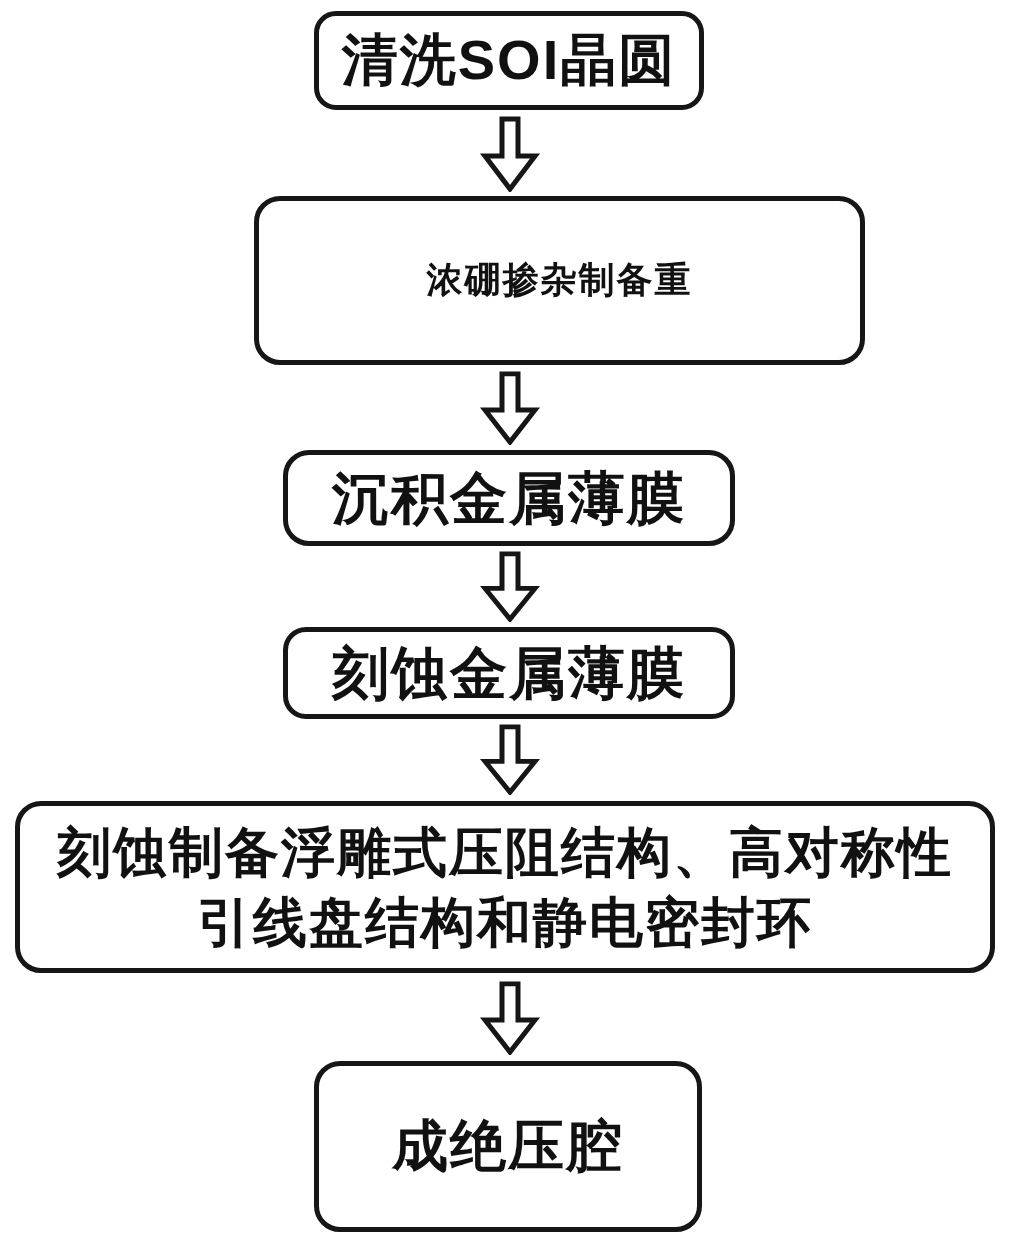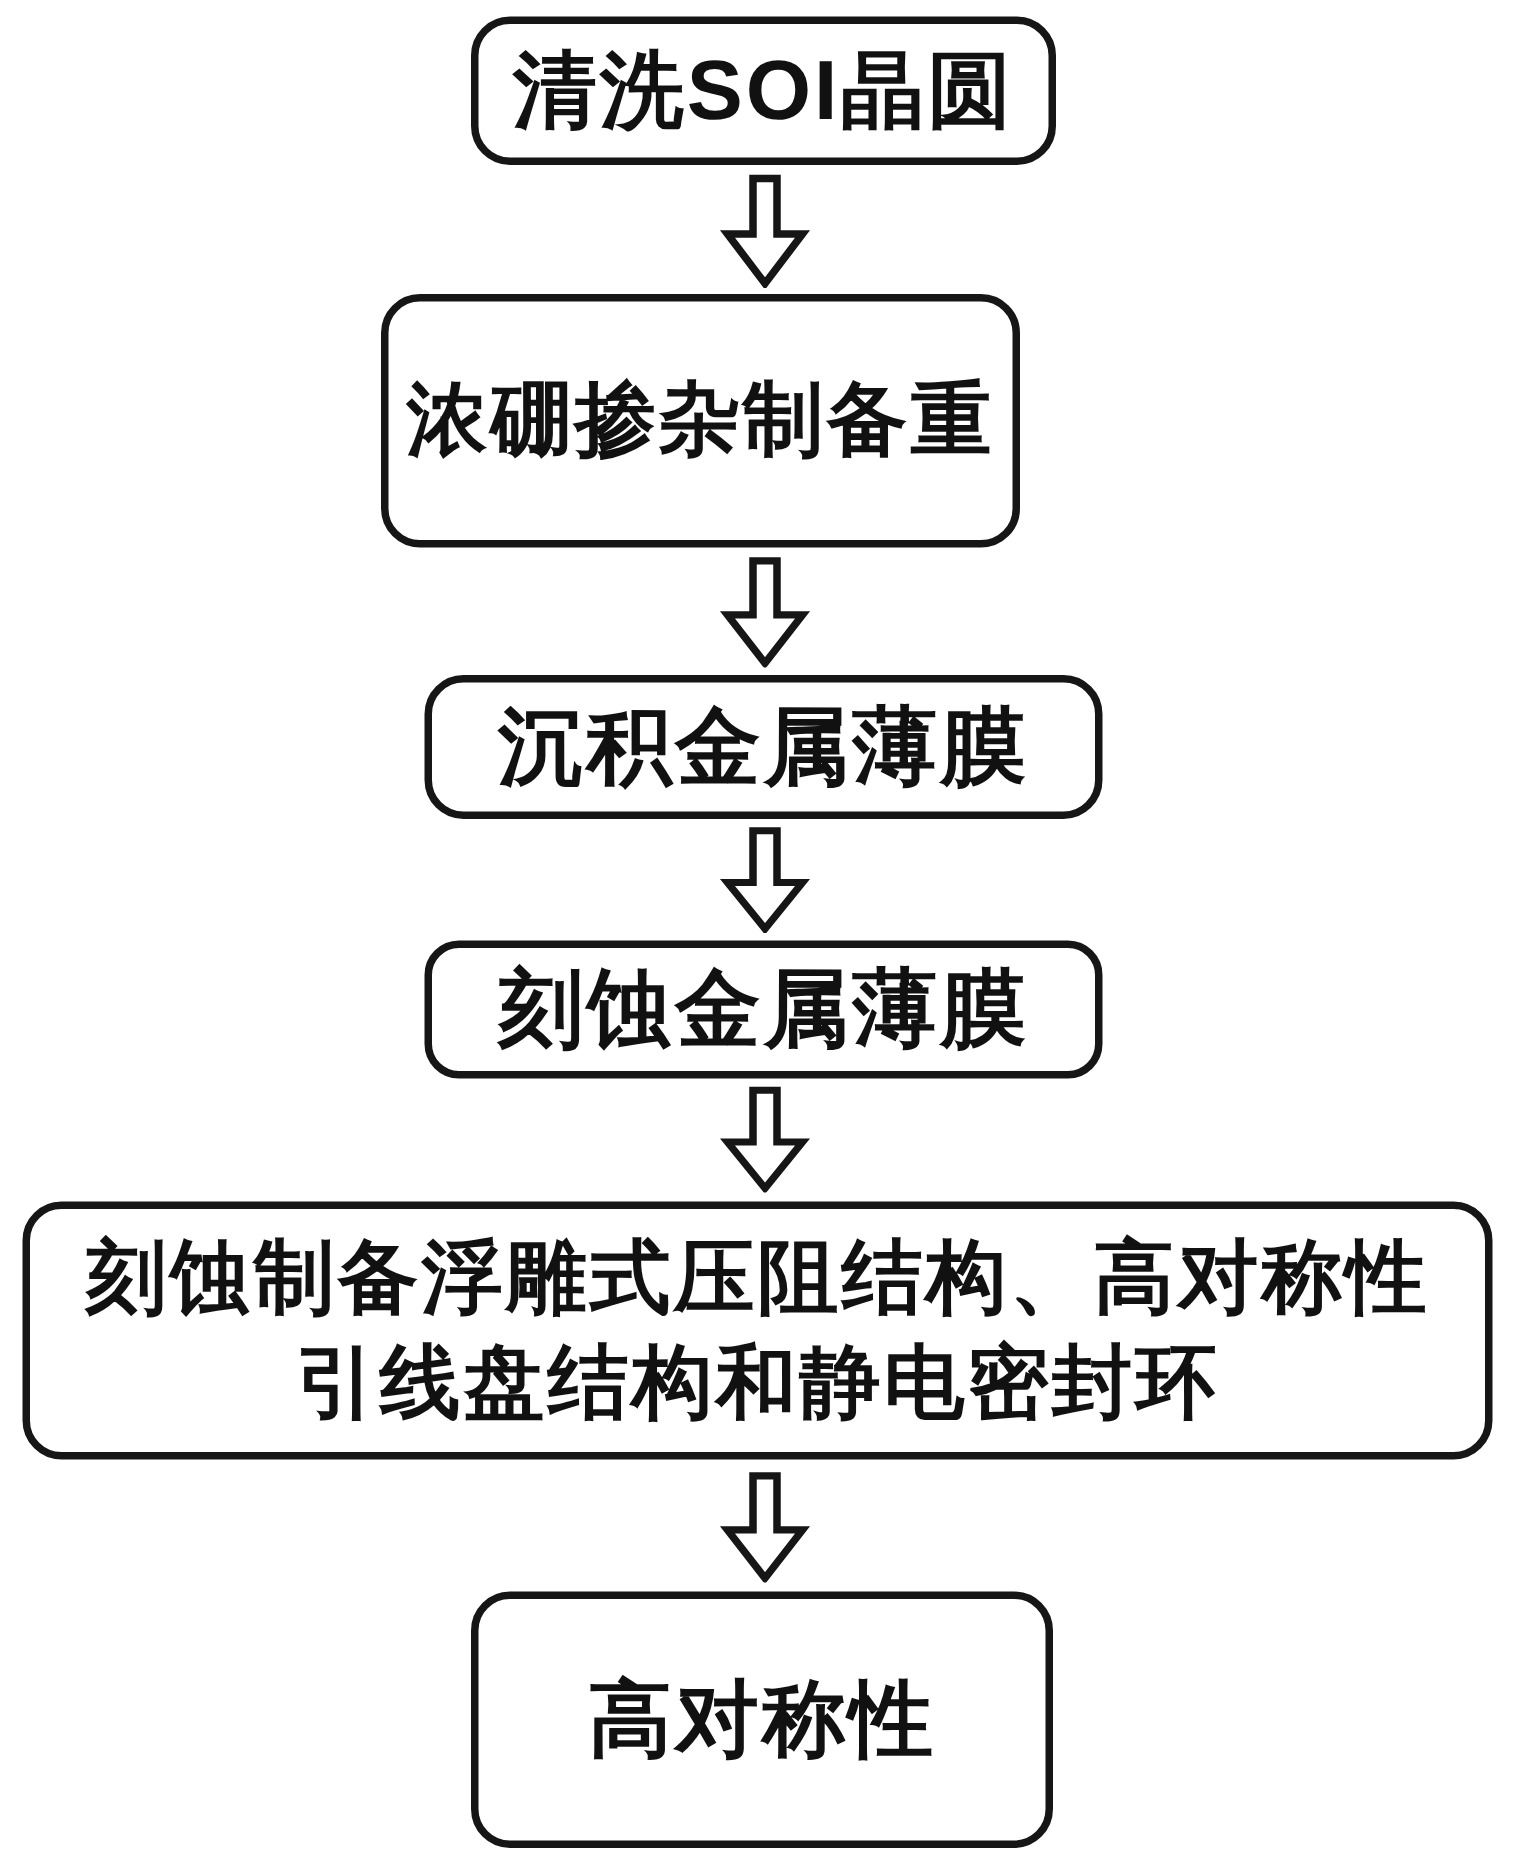--- a/index.html
+++ b/index.html
@@ -28,22 +28,22 @@
     text-align: center;
     color: #111111;
     font-weight: bold;
     letter-spacing: 2px;
     line-height: 1.3;
   }
   .step-line {
     display: block;
     white-space: nowrap;
   }
-  #box-1 { left: 314px; top: 11px;   width: 390px; height: 99px;  font-size: 56px; }
-  #box-2 { left: 254px; top: 196px;  width: 426px; height: 169px; font-size: 54px; }
+  #box-1 { left: 314px; top: 11px;   width: 390px; height: 99px;  font-size: 56px; border-radius: 22px; }
+  #box-2 { left: 254px; top: 196px;  width: 611px; height: 169px; font-size: 36px; }
   #box-3 { left: 283px; top: 450px;  width: 452px; height: 96px;  font-size: 57px; text-align: right; }
   #box-4 { left: 283px; top: 627px;  width: 452px; height: 92px;  font-size: 57px; border-radius: 23px; }
   #box-5 { left: 15px;  top: 801px;  width: 980px; height: 172px; font-size: 54px; }
   #box-6 { left: 314px; top: 1061px; width: 388px; height: 171px; font-size: 56px; }
   .arrow {
     position: absolute;
     left: 479px;
     width: 62px;
   }
   #arrow-1 { top: 116px; height: 76px; }
@@ -103,16 +103,16 @@
     <span class="step-line">引线盘结构和静电密封环</span>
   </div>
 
   <div class="arrow" id="arrow-5">
     <svg viewBox="0 0 62 76" preserveAspectRatio="none">
       <path d="M23 3 H39 V40 H56 L31 73 L6 40 H23 Z" fill="#ffffff" stroke="#161616" stroke-width="5" stroke-linejoin="miter"></path>
     </svg>
   </div>
 
   <div class="step-box" id="box-6">
-    <span class="step-line">高对称性</span>
+    <span class="step-line">成绝压腔</span>
   </div>
 
 </div>
 
 </body></html>

